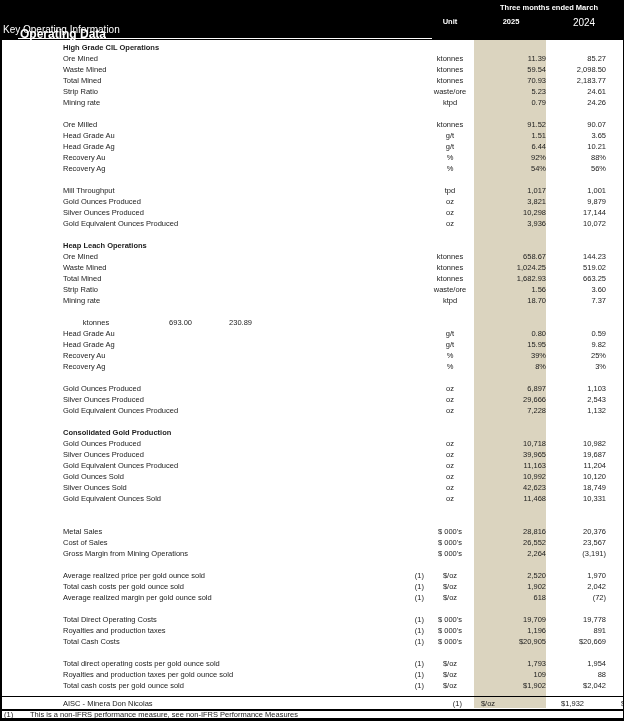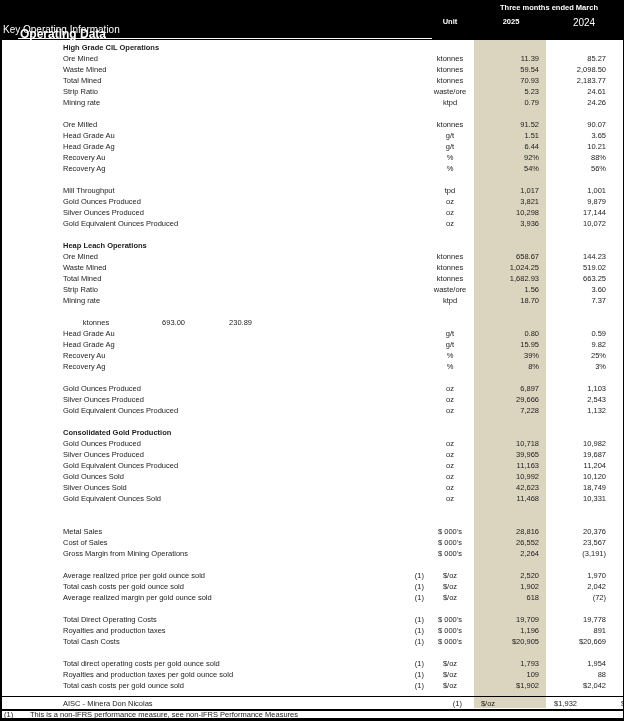--- a/index.html
+++ b/index.html
@@ -20,21 +20,21 @@
   .hdr .col-2024{position:absolute;left:546px;top:17px;width:76px;text-align:center;font-size:10px;font-weight:normal;}
   
   .col-highlight{position:absolute;left:474px;top:40px;width:72px;height:668px;background:#dbd4bf;}
   
   .tbody{position:absolute;left:2px;top:42px;width:620px;}
   .row{display:flex;height:11px;line-height:11px;font-size:7.5px;white-space:nowrap;margin-left:38px;}
   .row.bold{font-weight:bold;}
   .c-label{flex:1;padding-left:23px;overflow:hidden;}
   .c-note{width:30px;text-align:right;}
   .c-unit{width:52px;text-align:center;}
-  .c-v25{width:70px;text-align:right;padding-right:7px;box-sizing:border-box;}
+  .c-v25{width:70px;text-align:right;box-sizing:border-box;}
   .c-v24{width:76px;text-align:right;padding-right:16px;box-sizing:border-box;}
   
   .rule-above-aisc{position:absolute;left:0;top:696px;width:624px;height:1px;background:#000;}
   .aisc-row{position:absolute;left:2px;top:698px;width:620px;}
   .double-rule{position:absolute;left:0;top:709px;width:624px;height:2px;background:#000;}
   
   .footnote{position:absolute;left:2px;top:711px;width:620px;display:flex;height:8px;line-height:8px;font-size:7.5px;}
   .footnote .fn-marker{width:28px;padding-left:2px;box-sizing:border-box;}
 </style>
 </head>

